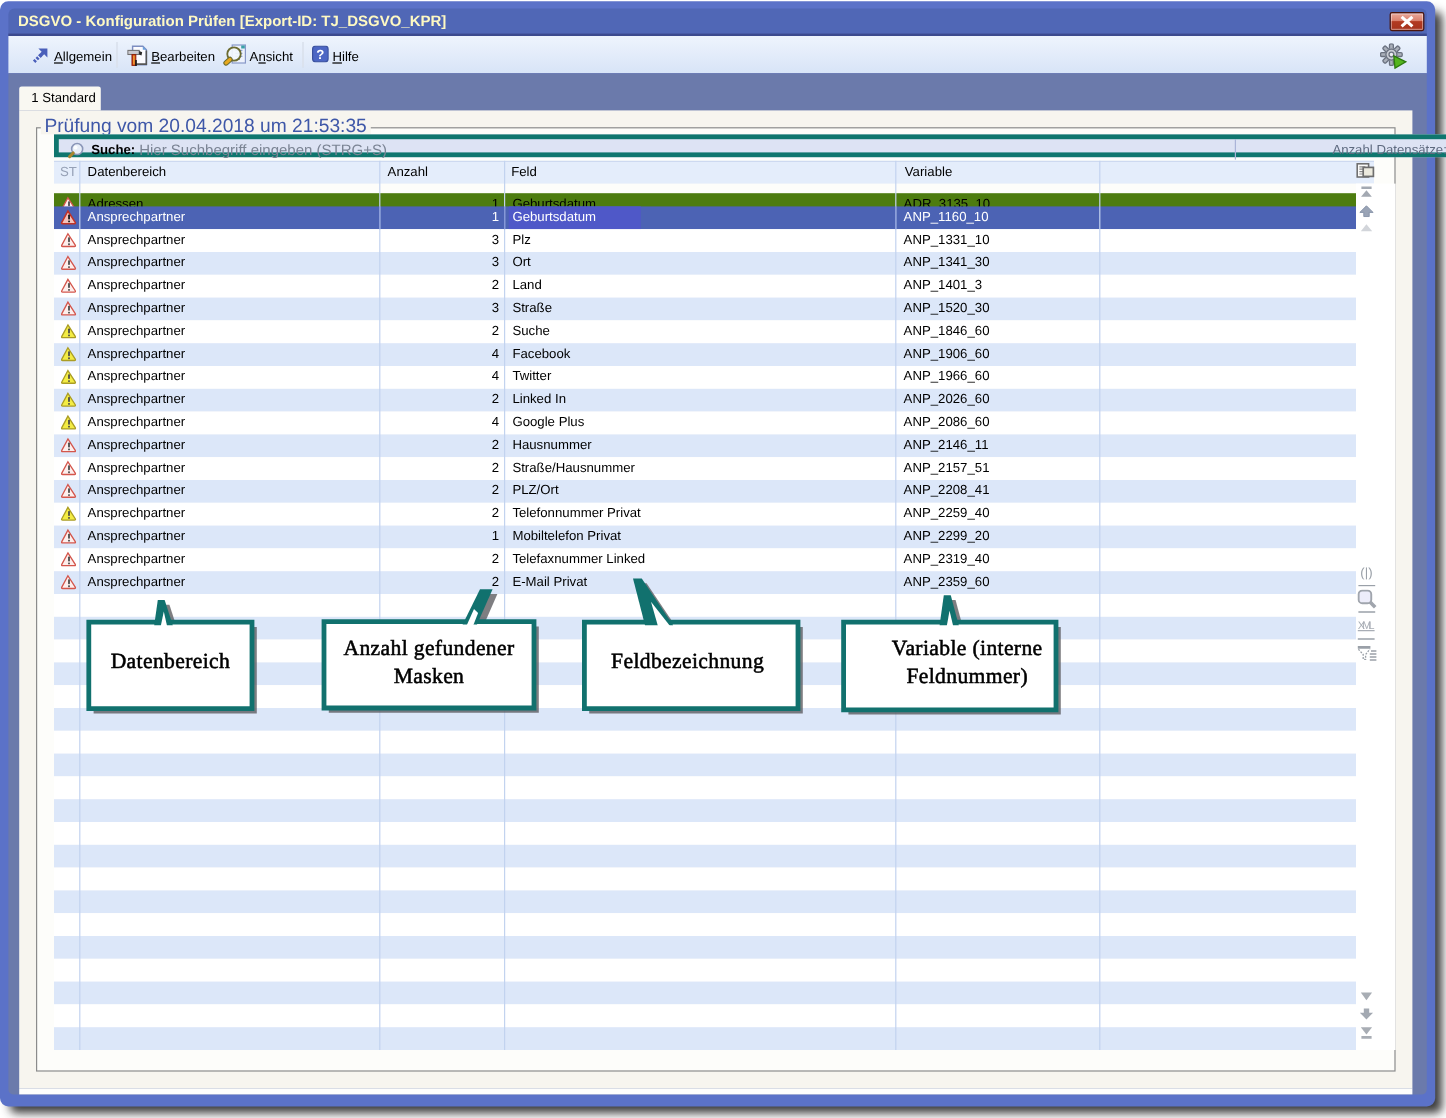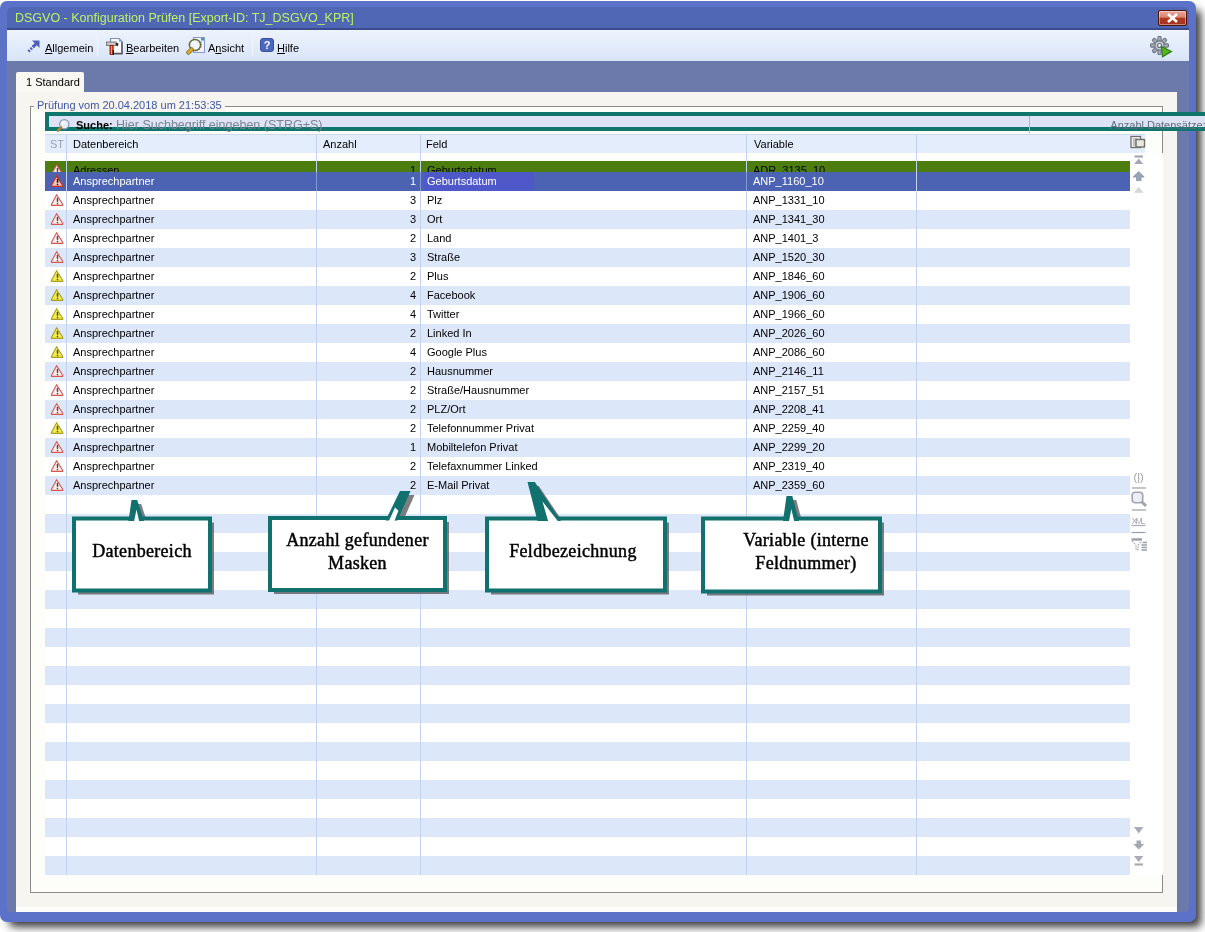--- a/index.html
+++ b/index.html
@@ -1,21 +1,21 @@
 <!DOCTYPE html>
 <html><head><meta charset="utf-8"><style>
 * {margin:0;padding:0;box-sizing:border-box}
 html,body {width:1205px;height:932px;background:#fff;overflow:hidden;
   font-family:"Liberation Sans",sans-serif}
 #win {position:absolute;left:0;top:1px;width:1196px;height:921px;
   background:#5b72c8;border-radius:7px;
   box-shadow:7px 7px 8px -2px rgba(25,25,25,.85)}
 .abs {position:absolute}
 #title {position:absolute;left:7px;top:7px;width:1182px;height:38px;
-  background:#5067b6;color:#bef264;font-size:12.5px;font-weight:normal;
+  background:#5067b6;color:#fef9c3;font-size:12.5px;font-weight:bold;
   line-height:22px;padding-left:8px;border-radius:5px 5px 0 0}
 #close {position:absolute;left:1158px;top:10px;width:29px;height:16px;
   background:linear-gradient(#eba899 0%,#da816e 45%,#b23a22 50%,#a5331e 100%);
   border:1px solid #4c150b;border-radius:2px;box-shadow:inset 0 0 0 1px rgba(255,255,255,.4)}
 #toolbar {position:absolute;left:7px;top:28px;width:1182px;height:33px;
   background:linear-gradient(#eef4fd,#d8e4f7);border-top:2px solid #3c4a8e}
 .tbtxt {position:absolute;top:42px;font-size:11px;color:#000}
 .tbtxt u {text-decoration:underline}
 .tsep {position:absolute;top:35px;height:21px;width:1px;background:#9aa6c0;
   border-right:1px solid #f4f8fe}
@@ -23,21 +23,21 @@
   background:#6b7aab;border-radius:0 0 4px 4px}
 #tab {position:absolute;left:16px;top:71.5px;width:68px;height:20px;
   background:#f9f8f2;border-radius:2px 2px 0 0;font-size:11px;color:#000;
   line-height:20px;padding-left:10px}
 #content {position:absolute;left:16px;top:91.5px;width:1161px;height:815.5px;
   background:#f7f5ef}
 #bstrip {position:absolute;left:16px;top:907px;width:1161px;height:5px;background:#fdfdfc}
 #gbox {position:absolute;left:30px;top:106px;width:1133px;height:787px;
   border:1px solid #8b8b8b;background:#fdfdfa}
 #glabel {position:absolute;left:34px;top:98.5px;height:13px;background:#f7f5ef;
-  padding:0 3px;font-size:11px;color:#3e57a8;line-height:13px}
+  padding:0 3px;font-size:16px;color:#3e57a8;line-height:13px}
 #search {position:absolute;left:45px;top:112px;width:1187px;height:19px;
   background:#dde3f4;border:4px solid #0f766e;font-size:11px;line-height:17px}
 #search .lbl {position:absolute;left:27px;top:1px;font-weight:bold;color:#000}
 #search .ph {position:absolute;left:67px;top:0.5px;color:#7b8494;font-size:12.5px}
 #search .cnt {position:absolute;right:7px;top:1px;color:#5f6b80}
 #hdr {position:absolute;left:45px;top:133.5px;width:1100px;height:19px;
   background:#e4edfb;border-top:1px solid #cdd9f0;font-size:11px;color:#000}
 #hdr span {position:absolute;top:3px}
 .row {position:absolute;left:45px;width:1085px;height:19px;
   font-size:11px;color:#000}
@@ -203,21 +203,21 @@
     <span class="c4">ANP_1520_30</span>
   </div>
 <div class="row" style="top:266.5px;background:#ffffff">
     <span class="wi"><svg width="15" height="14" viewBox="0 0 15 14">
         <path d="M6.6,1.8 L12.7,11.3 Q13.3,12.4 12.0,12.4 L2.2,12.4 Q0.9,12.4 1.5,11.3 Z" fill="#f3ec44" stroke="#ab9d24" stroke-width="1.1"></path>
         <rect x="6.75" y="4.8" width="1.5" height="4.1" rx="0.6" fill="#4a4a4a"></rect>
         <rect x="6.75" y="9.8" width="1.5" height="1.5" rx="0.5" fill="#4a4a4a"></rect>
       </svg></span>
     <span class="c1">Ansprechpartner</span>
     <span class="c2">2</span>
-    <span class="c3">Plus</span>
+    <span class="c3">Suche</span>
     <span class="c4">ANP_1846_60</span>
   </div>
 <div class="row" style="top:285.5px;background:#dce7f9">
     <span class="wi"><svg width="15" height="14" viewBox="0 0 15 14">
         <path d="M6.6,1.8 L12.7,11.3 Q13.3,12.4 12.0,12.4 L2.2,12.4 Q0.9,12.4 1.5,11.3 Z" fill="#f3ec44" stroke="#ab9d24" stroke-width="1.1"></path>
         <rect x="6.75" y="4.8" width="1.5" height="4.1" rx="0.6" fill="#4a4a4a"></rect>
         <rect x="6.75" y="9.8" width="1.5" height="1.5" rx="0.5" fill="#4a4a4a"></rect>
       </svg></span>
     <span class="c1">Ansprechpartner</span>
     <span class="c2">4</span>

